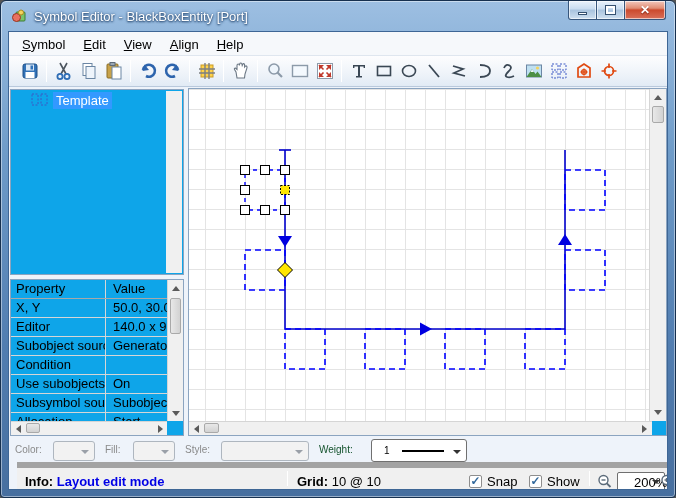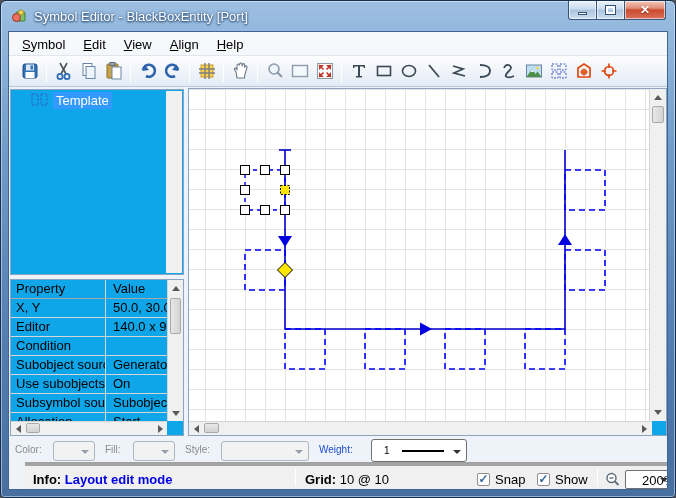--- a/index.html
+++ b/index.html
@@ -67,32 +67,32 @@
   .canvas-panel { left:179px; top:56px; right:0; height:348px; }
   .canvas-view { position:absolute; left:0; top:0; width:463px; height:332px; background:#fff;
     background-image:linear-gradient(to right,#e4e4e4 1px,transparent 1px),linear-gradient(to bottom,#e4e4e4 1px,transparent 1px);
     background-size:20px 20px; background-position:16px 0; overflow:hidden; }
   .canvas-vscroll { right:0; top:0; width:17px; height:332px; border-left:1px solid #d5d5d5; }
   .canvas-hscroll { left:0; bottom:0; height:14px; width:463px; border-top:1px solid #d5d5d5; }
 
   
   .format-bar { position:absolute; left:0; right:0; top:405px; height:29px; background:#eef3fa; font-size:10px; }
   .fb-label { position:absolute; top:7px; color:#8a8a8a; }
-  .fb-label.enabled { color:#1d4ed8; }
+  .fb-label.enabled { color:#14532d; }
   .combo { position:absolute; height:20px; border:1px solid #aeb6bf; border-radius:3px; background:#f2f2f2; }
   .combo .carr { position:absolute; right:5px; top:8px; width:0; height:0;
     border-left:4px solid transparent; border-right:4px solid transparent; border-top:4px solid #9aa0a8; }
   .combo.enabled { background:#fff; border-color:#707070; }
   .combo.enabled .carr { border-top-color:#333; }
   .weight-combo { display:flex; align-items:center; padding-left:12px; }
   .weight-line { width:42px; border-top:2px solid #000; margin-left:12px; }
 
   
-  .status-bar { position:absolute; left:16px; right:0; bottom:0; height:27px; background:#f0f0f0;
-    border-top:4px solid #a3a3a3; font-size:13px; }
+  .status-bar { position:absolute; left:8px; right:0; bottom:0; height:27px; background:#f0f0f0;
+    border-top:6px solid #a3a3a3; font-size:13px; }
   .seg-sep { position:absolute; top:3px; bottom:3px; width:1px; background:#c6c6c6; border-right:1px solid #fff; }
   .sb-text { position:absolute; top:6px; }
   .bold { font-weight:bold; }
   .info-value { color:#0000e6; font-weight:bold; }
   .checkbox { position:absolute; top:7px; width:13px; height:13px; background:#fff; border:1px solid #8e8e8e;
     border-radius:2px; color:#31689b; font-size:12px; font-weight:bold; line-height:11px; text-align:center; }
   .zoom-combo { position:absolute; top:4px; height:19px; width:48px; border:1px solid #707070; border-radius:2px;
     background:#fff; padding:2px 0 0 16px; }
   .zoom-combo .carr { position:absolute; right:4px; top:7px; width:0; height:0;
     border-left:4px solid transparent; border-right:4px solid transparent; border-top:4px solid #333; }
@@ -293,26 +293,26 @@
         </div>
         <div class="prow">
             <div class="pc1">X, Y</div>
             <div class="pc2">50.0, 30.0</div>
           </div>
         <div class="prow">
             <div class="pc1">Editor</div>
             <div class="pc2">140.0 x 90</div>
           </div>
         <div class="prow">
+            <div class="pc1">Subobject sourc</div>
+            <div class="pc2">Generato</div>
+          </div>
+        <div class="prow">
             <div class="pc1">Condition</div>
             <div class="pc2"></div>
-          </div>
-        <div class="prow">
-            <div class="pc1">Subobject sourc</div>
-            <div class="pc2">Generato</div>
           </div>
         <div class="prow">
             <div class="pc1">Use subobjects a</div>
             <div class="pc2">On</div>
           </div>
         <div class="prow">
             <div class="pc1">Subsymbol sour</div>
             <div class="pc2">Subobjec</div>
           </div>
         <div class="prow">

